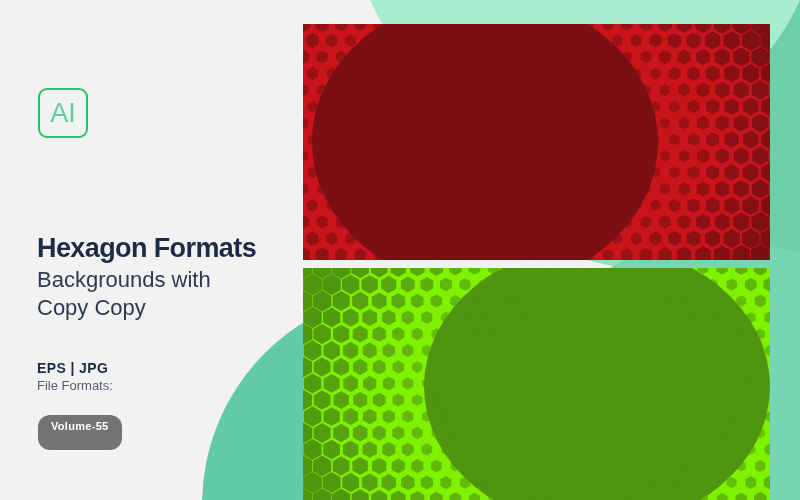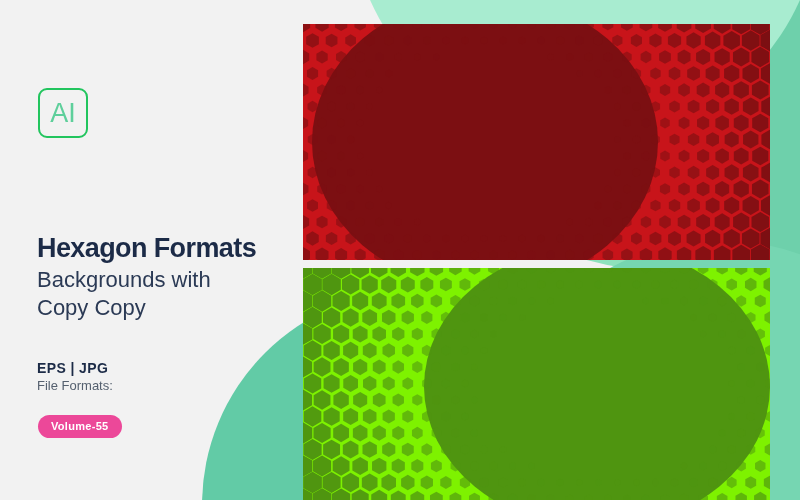--- a/index.html
+++ b/index.html
@@ -145,22 +145,22 @@
     font-size: 14px;
     font-weight: bold;
     color: #1c2b47;
     letter-spacing: 0.4px;
   }
 
   #volume-badge {
     position: absolute;
     left: 38px;
     top: 415px;
-    padding: 5px 13px 6px 13px;
-    background: #ec4899;
+    padding: 5px 13px 18px 13px;
+    background: #737373;
     border-radius: 12px;
     color: #ffffff;
     font-size: 11px;
     font-weight: bold;
     letter-spacing: 0.3px;
     display: inline-block;
   }
 
   
   .panel {

